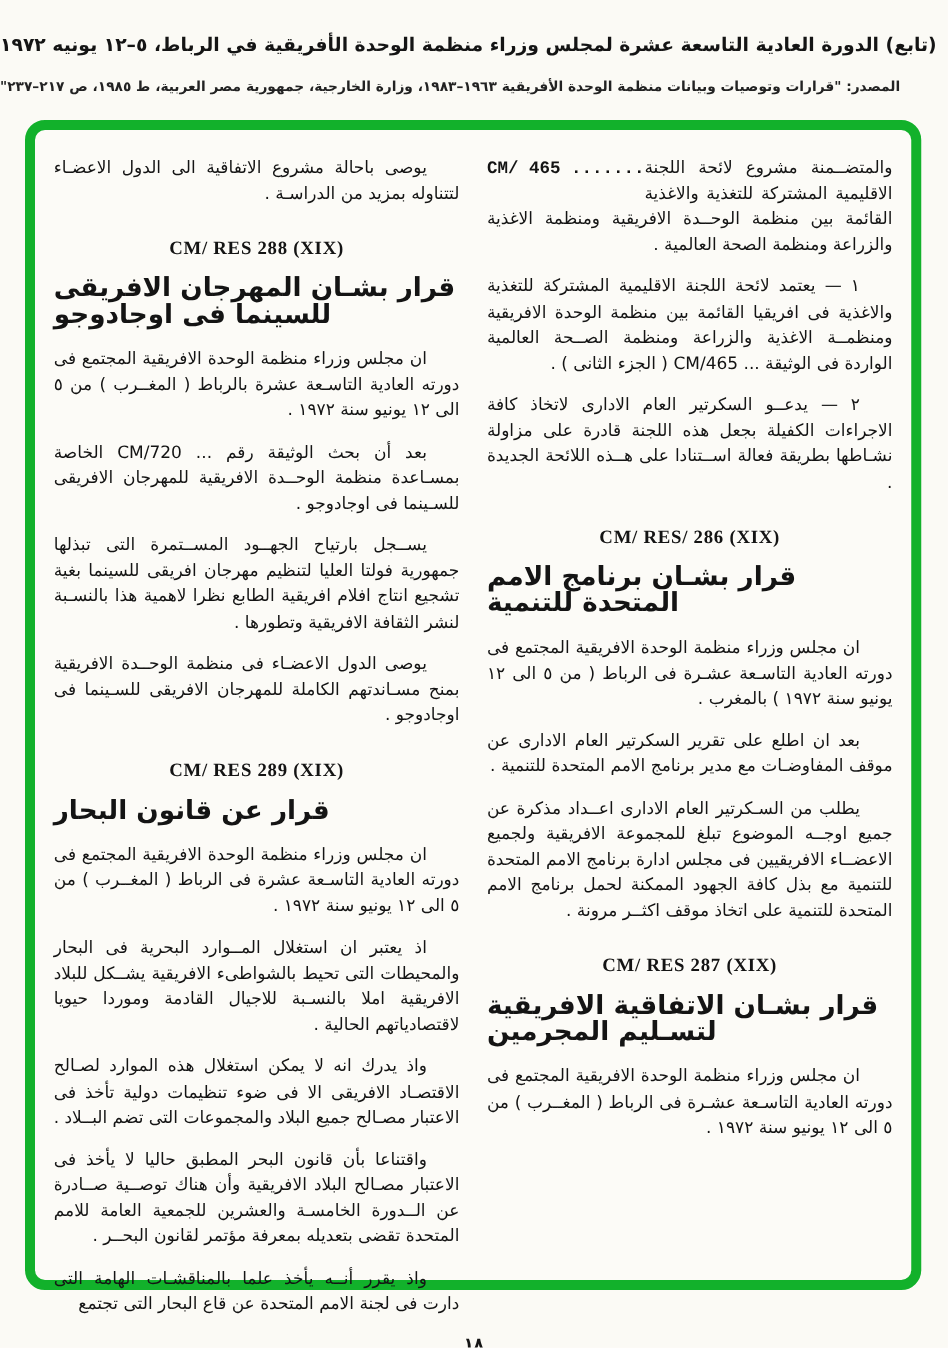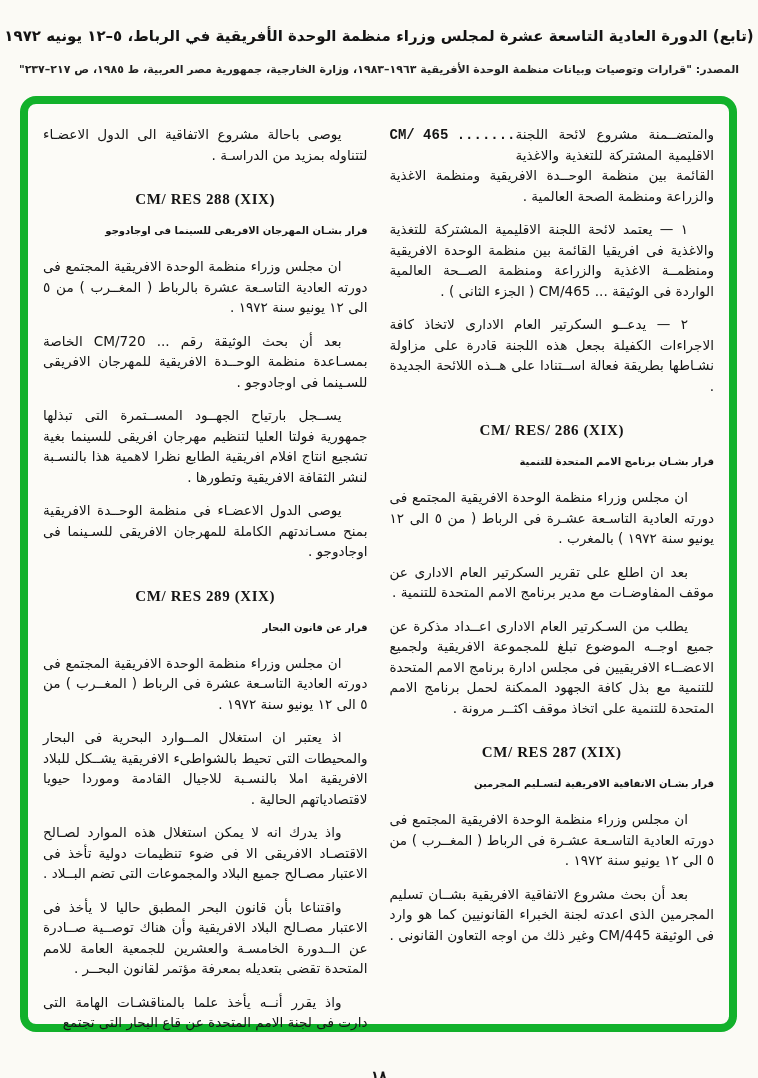--- a/index.html
+++ b/index.html
@@ -4,21 +4,21 @@
 <style>
   html,body{margin:0;padding:0;}
   body{
     width:758px;height:1078px;position:relative;
     background:#fbfaf5;
     font-family:"DejaVu Sans",sans-serif;
     color:#141414;
     overflow:hidden;
   }
   
-  .hdr{position:absolute;left:0;width:100%;text-align:center;direction:rtl;}
+  .hdr{position:absolute;left:0;width:100%;text-align:left;direction:rtl;}
   .hdr-main{top:27px;font-size:15px;font-weight:700;letter-spacing:.2px;}
   .hdr-src{top:63px;font-size:11px;font-weight:700;color:#222;}
   
   .frame{
     position:absolute;left:20px;top:96px;
     width:717px;height:936px;box-sizing:border-box;
     border:8px solid var(--frame-color,#12b12b);
     border-radius:16px;
     background:#fcfbf7;
     padding:20px 15px 8px 15px;
@@ -34,22 +34,22 @@
     font-weight:500;
   }
   .para.no-indent{text-indent:0;}
   .ref-code{
     direction:ltr;text-align:center;
     font-family:"Liberation Serif",serif;
     font-weight:700;font-size:15px;letter-spacing:.6px;
     margin:26px 0 12px 0;
   }
   .res-title{
-    font-weight:700;font-size:10px;line-height:21px;
-    text-align:right;margin:4px 0 15px 0;
+    font-weight:700;font-size:21px;line-height:21px;
+    text-align:left;margin:4px 0 15px 0;
   }
   .ref-float{
     float:left;direction:ltr;unicode-bidi:bidi-override;
     font-family:Liberation Mono, monospace;font-weight:600;font-size:14px;
     padding-top:1px;
   }
   
   .pageno{
     position:absolute;left:0;top:1044px;width:100%;
     text-align:center;font-size:13px;font-weight:700;letter-spacing:2px;margin-top:24px;
@@ -69,21 +69,20 @@
       <p class="para">١ — يعتمد لائحة اللجنة الاقليمية المشتركة للتغذية والاغذية فى افريقيا القائمة بين منظمة الوحدة الافريقية ومنظمــة الاغذية والزراعة ومنظمة الصــحة العالمية الواردة فى الوثيقة ... CM/465 ( الجزء الثانى ) .</p>
       <p class="para">٢ — يدعــو السكرتير العام الادارى لاتخاذ كافة الاجراءات الكفيلة بجعل هذه اللجنة قادرة على مزاولة نشـاطها بطريقة فعالة اســتنادا على هــذه اللائحة الجديدة .</p>
       <div class="ref-code">CM/ RES/ 286 (XIX)</div>
       <h3 class="res-title">قرار بشـان برنامج الامم المتحدة للتنمية</h3>
       <p class="para">ان مجلس وزراء منظمة الوحدة الافريقية المجتمع فى دورته العادية التاسـعة عشـرة فى الرباط ( من ٥ الى ١٢ يونيو سنة ١٩٧٢ ) بالمغرب .</p>
       <p class="para">بعد ان اطلع على تقرير السكرتير العام الادارى عن موقف المفاوضـات مع مدير برنامج الامم المتحدة للتنمية .</p>
       <p class="para">يطلب من السـكرتير العام الادارى اعــداد مذكرة عن جميع اوجــه الموضوع تبلغ للمجموعة الافريقية ولجميع الاعضــاء الافريقيين فى مجلس ادارة برنامج الامم المتحدة للتنمية مع بذل كافة الجهود الممكنة لحمل برنامج الامم المتحدة للتنمية على اتخاذ موقف اكثــر مرونة .</p>
       <div class="ref-code">CM/ RES 287 (XIX)</div>
       <h3 class="res-title">قرار بشـان الاتفاقية الافريقية لتسـليم المجرمين</h3>
       <p class="para">ان مجلس وزراء منظمة الوحدة الافريقية المجتمع فى دورته العادية التاسـعة عشـرة فى الرباط ( المغــرب ) من ٥ الى ١٢ يونيو سنة ١٩٧٢ .</p>
-      <p class="para">بعد أن بحث مشروع الاتفاقية الافريقية بشــان تسليم المجرمين الذى اعدته لجنة الخبراء القانونيين كما هو وارد فى الوثيقة CM/445 وغير ذلك من اوجه التعاون القانونى .</p>
     </div>
 
     <div class="col">
       <p class="para">يوصى باحالة مشروع الاتفاقية الى الدول الاعضـاء لتتناوله بمزيد من الدراسـة .</p>
       <div class="ref-code">CM/ RES 288 (XIX)</div>
       <h3 class="res-title">قرار بشـان المهرجان الافريقى للسينما فى اوجادوجو</h3>
       <p class="para">ان مجلس وزراء منظمة الوحدة الافريقية المجتمع فى دورته العادية التاسـعة عشرة بالرباط ( المغــرب ) من ٥ الى ١٢ يونيو سنة ١٩٧٢ .</p>
       <p class="para">بعد أن بحث الوثيقة رقم ... CM/720 الخاصة بمسـاعدة منظمة الوحــدة الافريقية للمهرجان الافريقى للسـينما فى اوجادوجو .</p>
       <p class="para">يســجل بارتياح الجهــود المســتمرة التى تبذلها جمهورية فولتا العليا لتنظيم مهرجان افريقى للسينما بغية تشجيع انتاج افلام افريقية الطابع نظرا لاهمية هذا بالنسـبة لنشر الثقافة الافريقية وتطورها .</p>
       <p class="para">يوصى الدول الاعضـاء فى منظمة الوحــدة الافريقية بمنح مسـاندتهم الكاملة للمهرجان الافريقى للسـينما فى اوجادوجو .</p>

